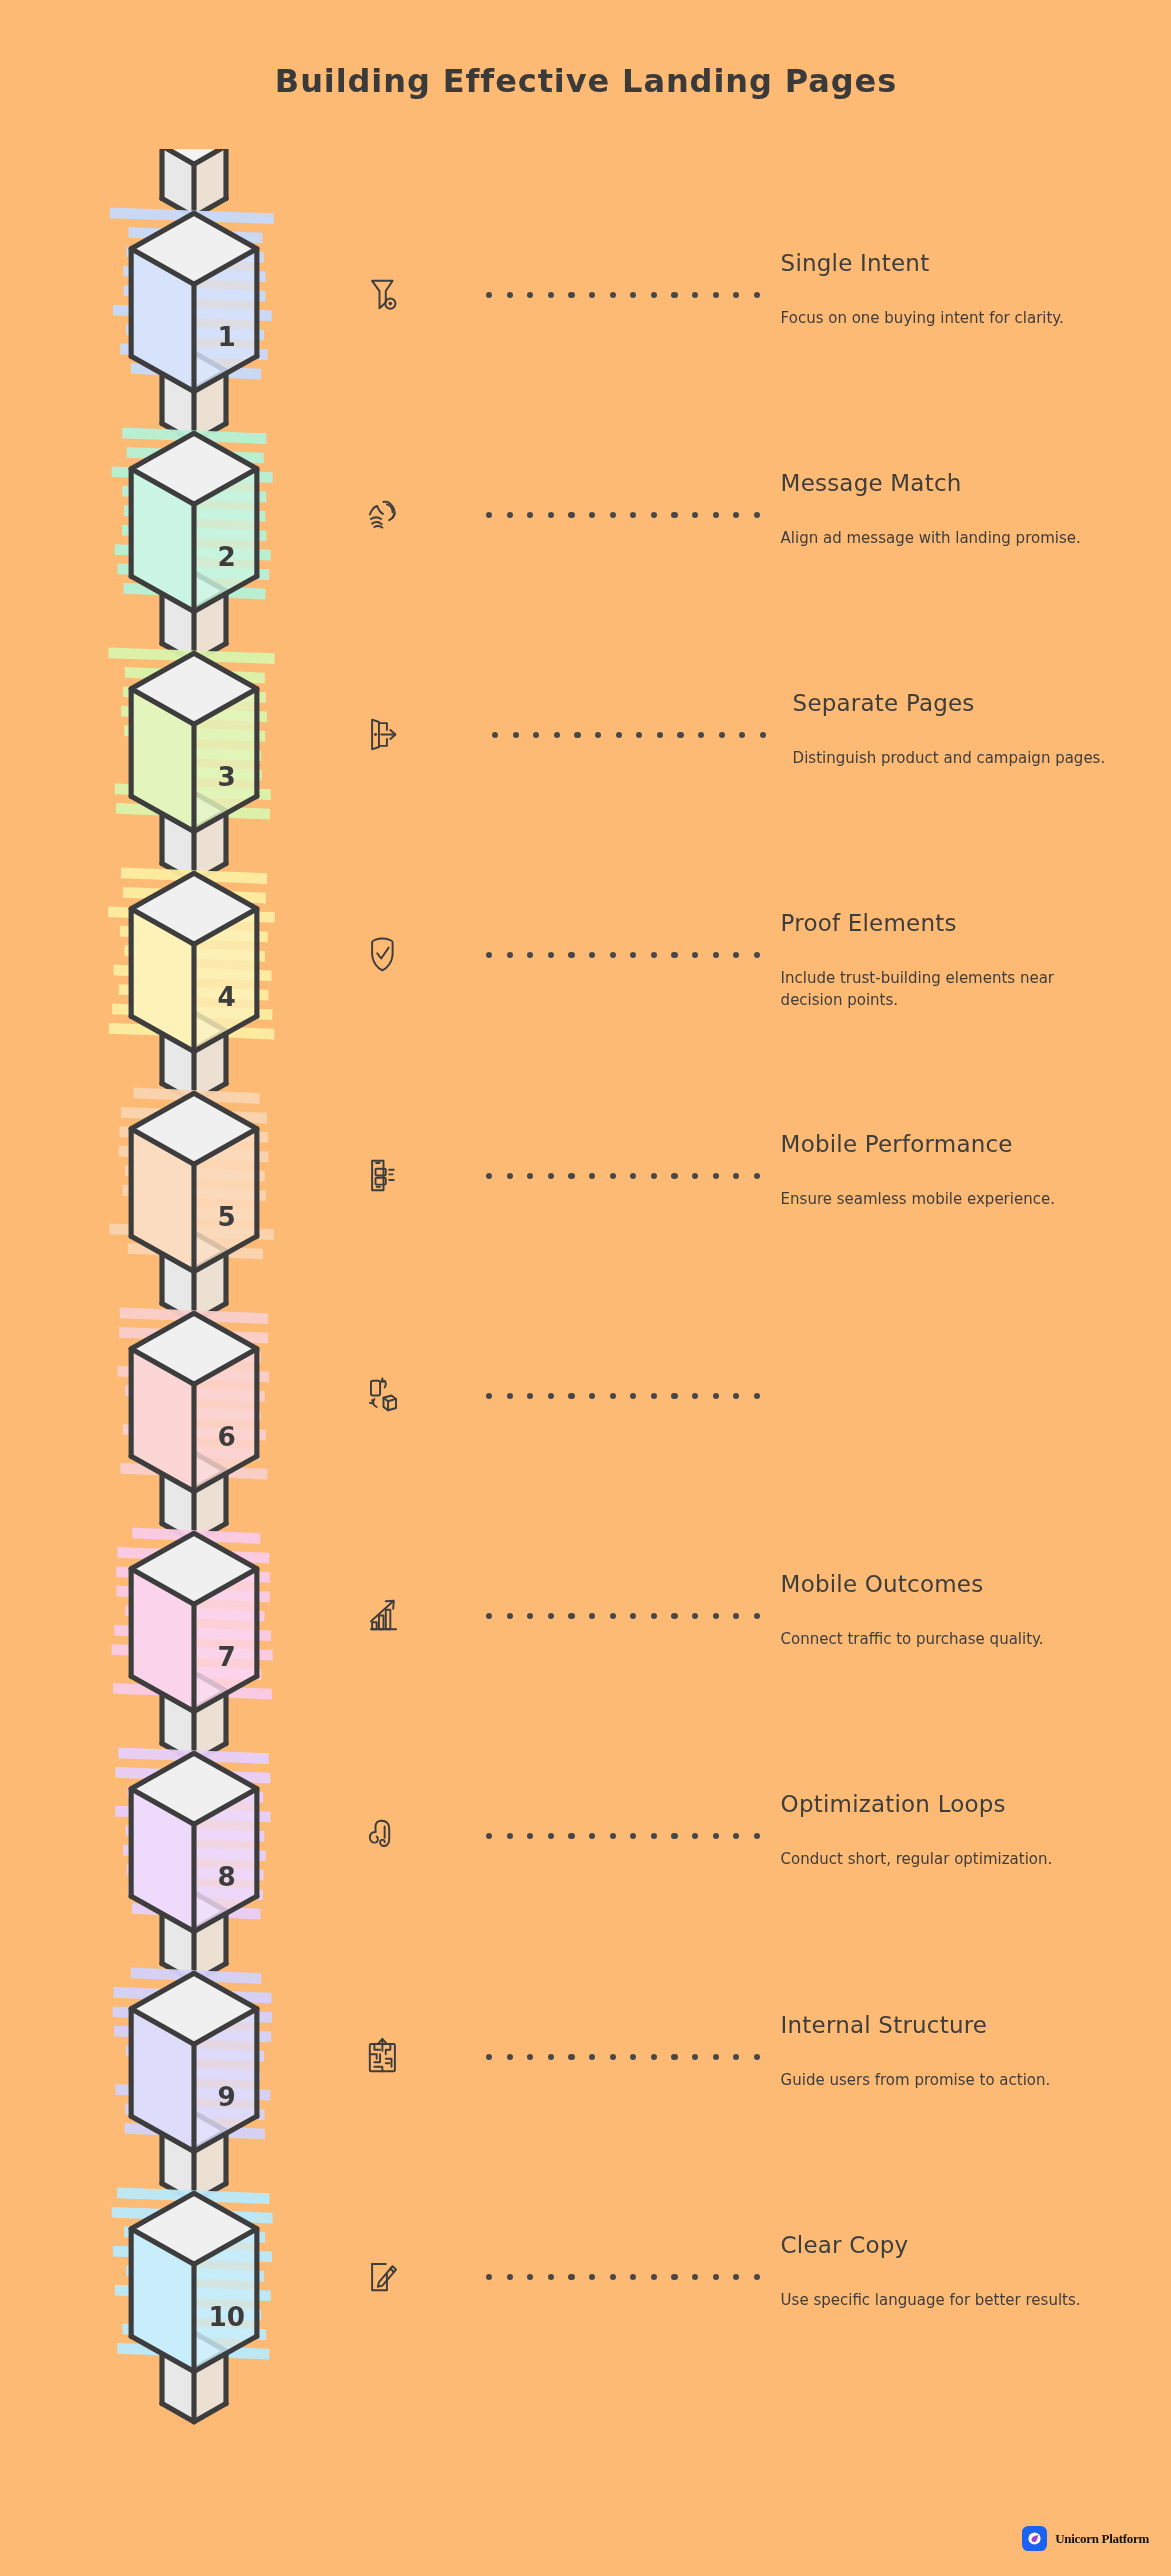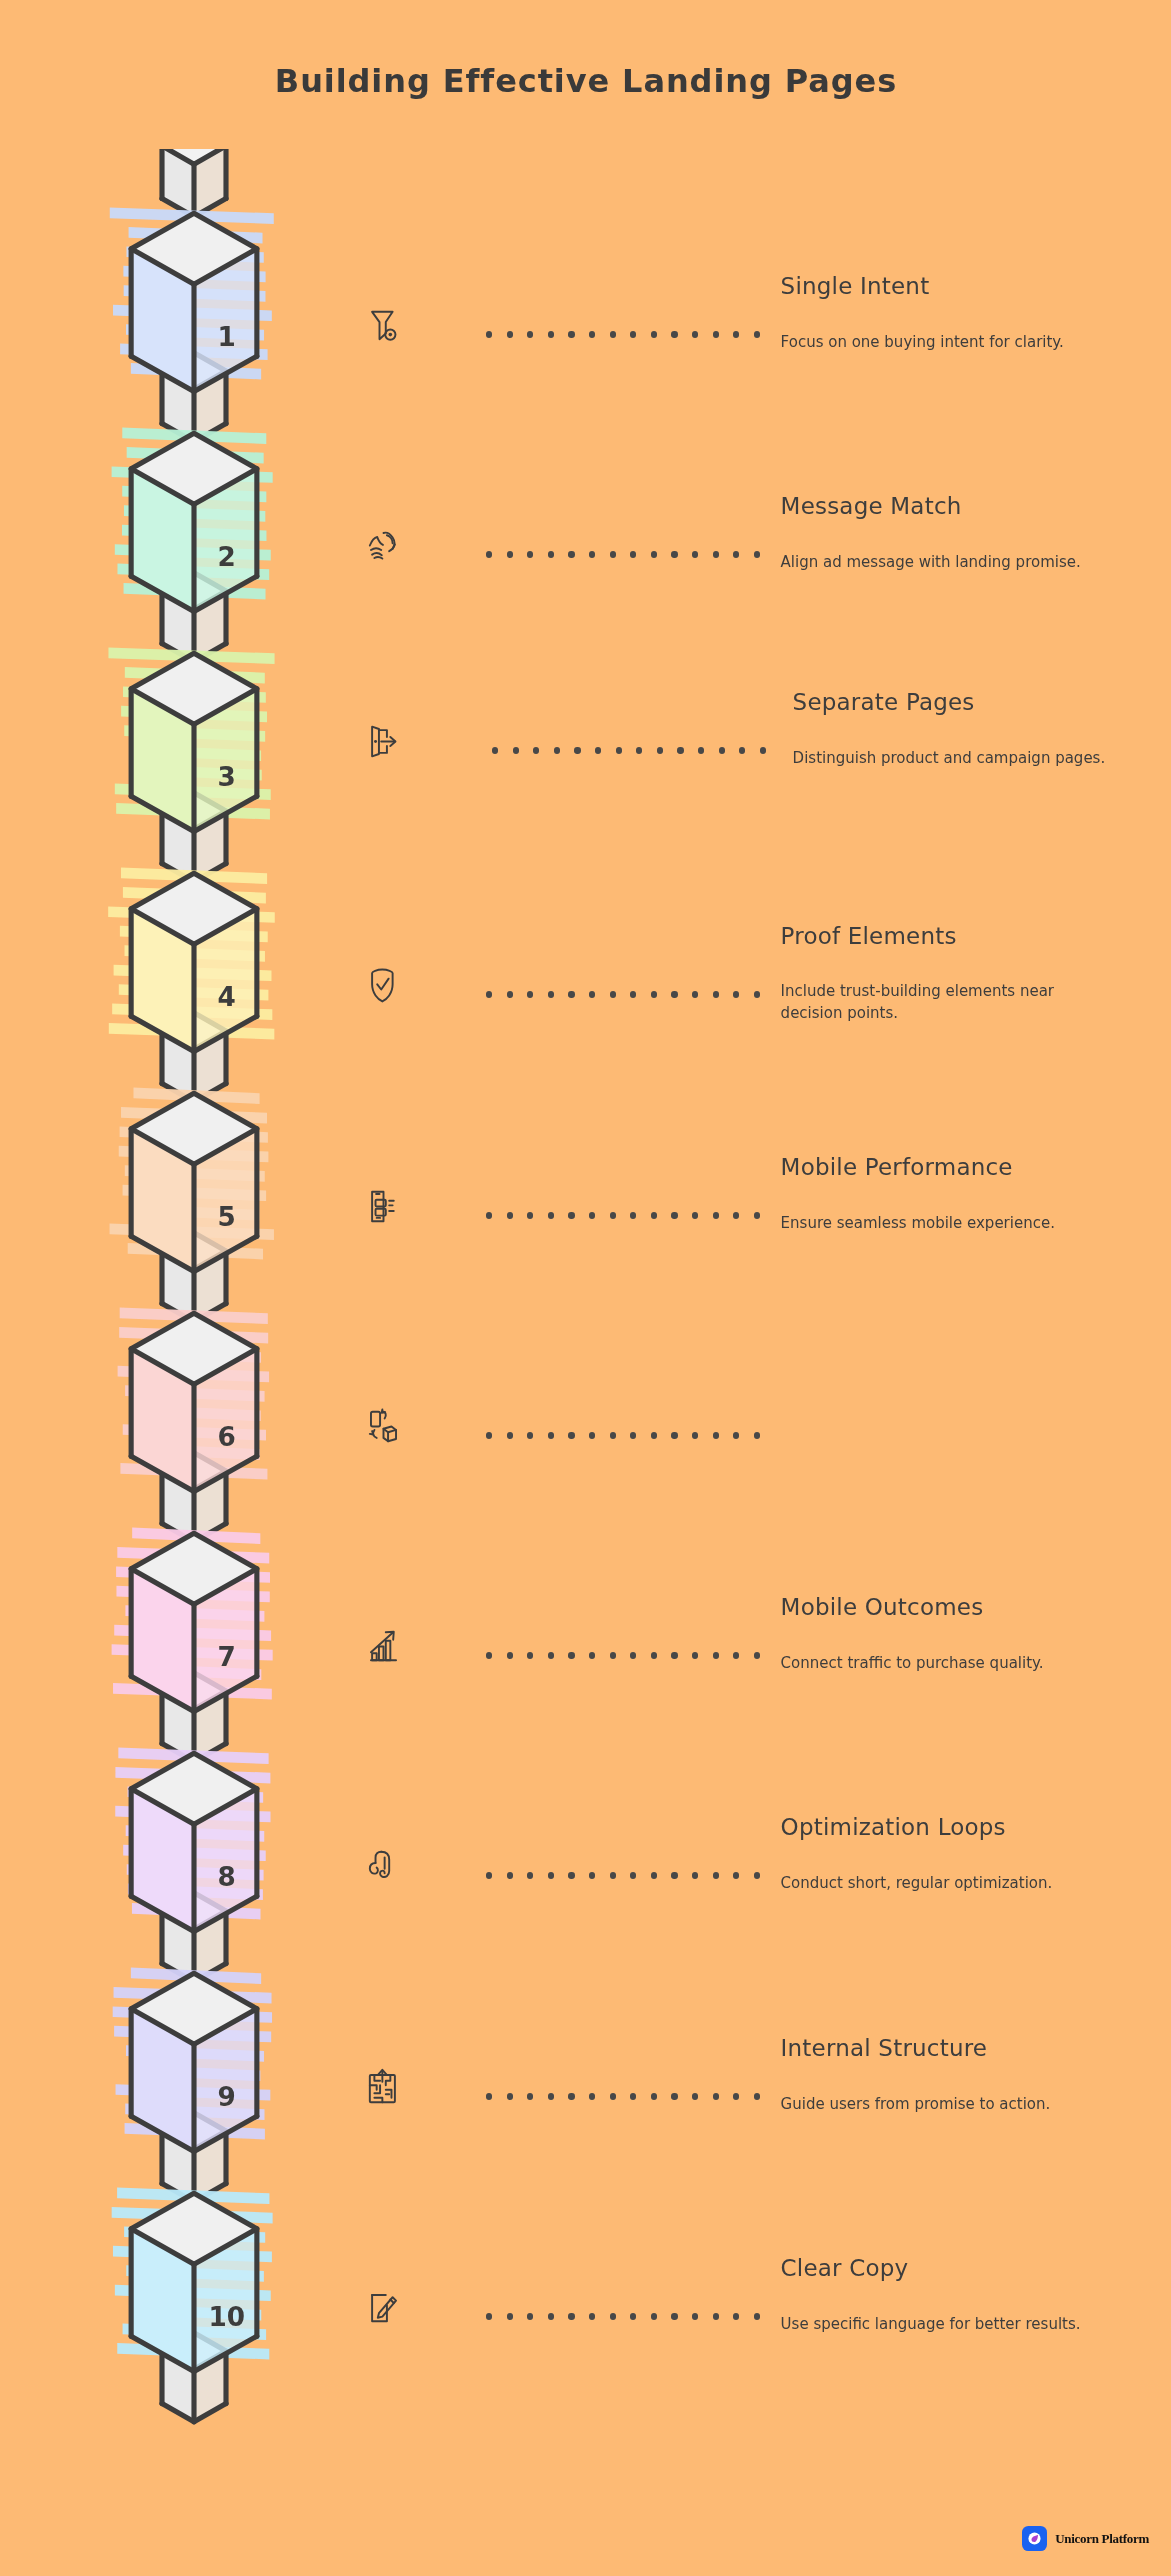--- a/index.html
+++ b/index.html
@@ -37,21 +37,21 @@
     top: 149px;
   }
 
   
   .row {
     position: absolute;
     left: 343px;
     width: 801px;
     height: 126px;
     display: flex;
-    align-items: center;
+    align-items: flex-start;
   }
   .row-icon {
     width: 80px;
     flex: 0 0 80px;
     display: flex;
     align-items: center;
     justify-content: center;
     padding-top: 23px;
   }
   .row-dots {
@@ -435,21 +435,21 @@
           <span class="dot"></span>
           <span class="dot"></span>
           <span class="dot"></span>
           <span class="dot"></span>
         </div>
         <div class="row-text">
           <div class="row-title">Message Match</div>
           <div class="row-desc">Align ad message with landing promise.</div>
         </div>
       </div>
-      <div class="row" style="top: 667px; gap: 6px;">
+      <div class="row" style="top: 691px; gap: 6px;">
         <div class="row-icon">
           <svg width="41" height="41" viewBox="0 0 68 72" fill="none" stroke="#3d3d3d" stroke-width="3.4" stroke-linecap="round" stroke-linejoin="round">
     <path d="M14 10 L14 62 L26 58 L26 14 Z"></path>
     <path d="M26 16 L40 16 L40 28"></path>
     <path d="M26 56 L40 56 L40 44"></path>
     <circle cx="20" cy="36" r="2.6" fill="#3d3d3d" stroke="none"></circle>
     <path d="M30 36 L54 36"></path>
     <path d="M46 28 L55 36 L46 44"></path>
           </svg>
         </div>

